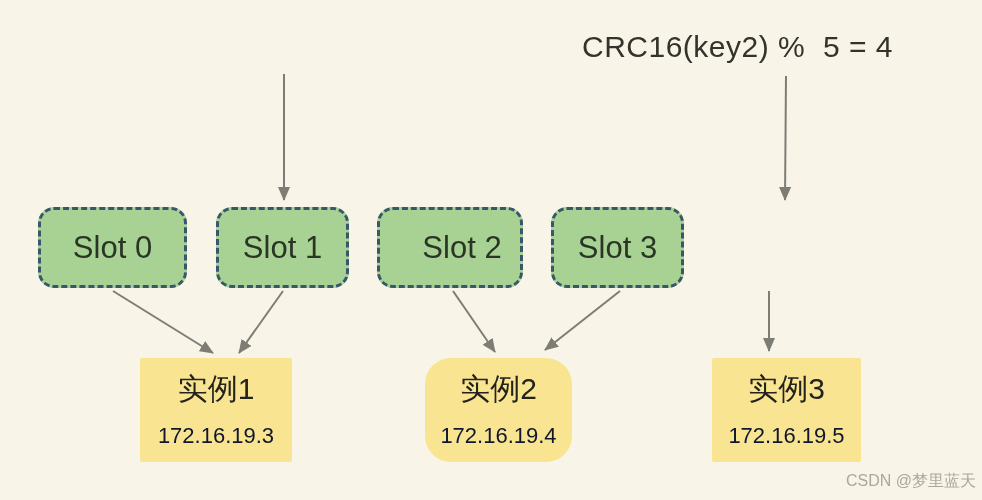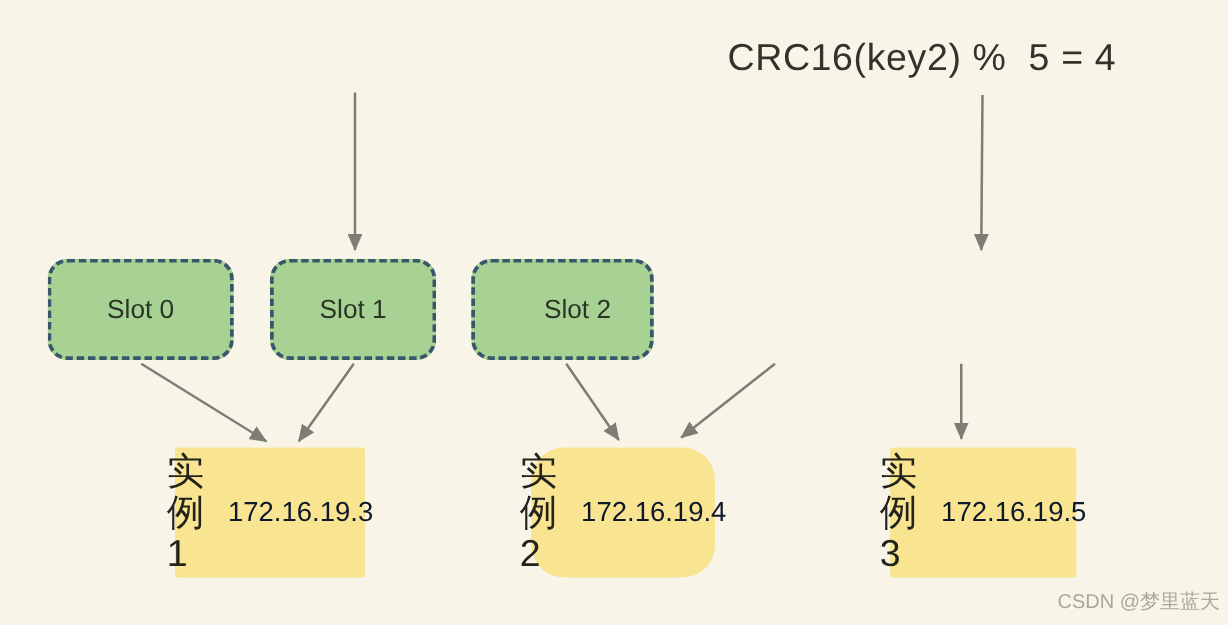--- a/index.html
+++ b/index.html
@@ -29,39 +29,39 @@
     position: absolute;
     top: 207px;
     height: 81px;
     box-sizing: border-box;
     background: #a8d294;
     border: 3px dashed #39576a;
     border-radius: 16px;
     display: flex;
     align-items: center;
     justify-content: center;
-    font-size: 21px;
+    font-size: 31px;
     color: #2a3526;
     white-space: pre;
   }
   #slot-0 { left: 38px;  width: 149px; }
   #slot-1 { left: 216px; width: 133px; }
   #slot-2 { left: 377px; width: 146px; padding-left: 24px; }
   #slot-3 { left: 551px; width: 133px; }
   #slot-4 { left: 714px; width: 137px; }
 
   .instance {
     position: absolute;
     top: 358px;
     height: 104px;
     box-sizing: border-box;
     background: #f9e492;
     border-radius: 2px;
     display: flex;
-    flex-direction: row;
+    flex-direction: column;
     align-items: center;
     justify-content: center;
     gap: 19px;
   }
   #instance-1 { left: 140px; width: 152px; }
   #instance-2 { left: 425px; width: 147px; border-radius: 26px; }
   #instance-3 { left: 688px; width: 149px; margin-left: 24px; }
   .instance .name {
     font-size: 30px;
     color: #23231c;
@@ -119,20 +119,23 @@
 
   <div class="slot" id="slot-0">
     <span>Slot 0</span>
   </div>
   <div class="slot" id="slot-1">
     <span>Slot 1</span>
   </div>
   <div class="slot" id="slot-2">
     <span>Slot 2</span>
   </div>
+  <div class="slot" id="slot-3">
+    <span>Slot 3</span>
+  </div>
 
   <div class="instance" id="instance-1">
     <span class="name">实例1</span>
     <span class="ip">172.16.19.3</span>
   </div>
   <div class="instance" id="instance-2">
     <span class="name">实例2</span>
     <span class="ip">172.16.19.4</span>
   </div>
   <div class="instance" id="instance-3">

